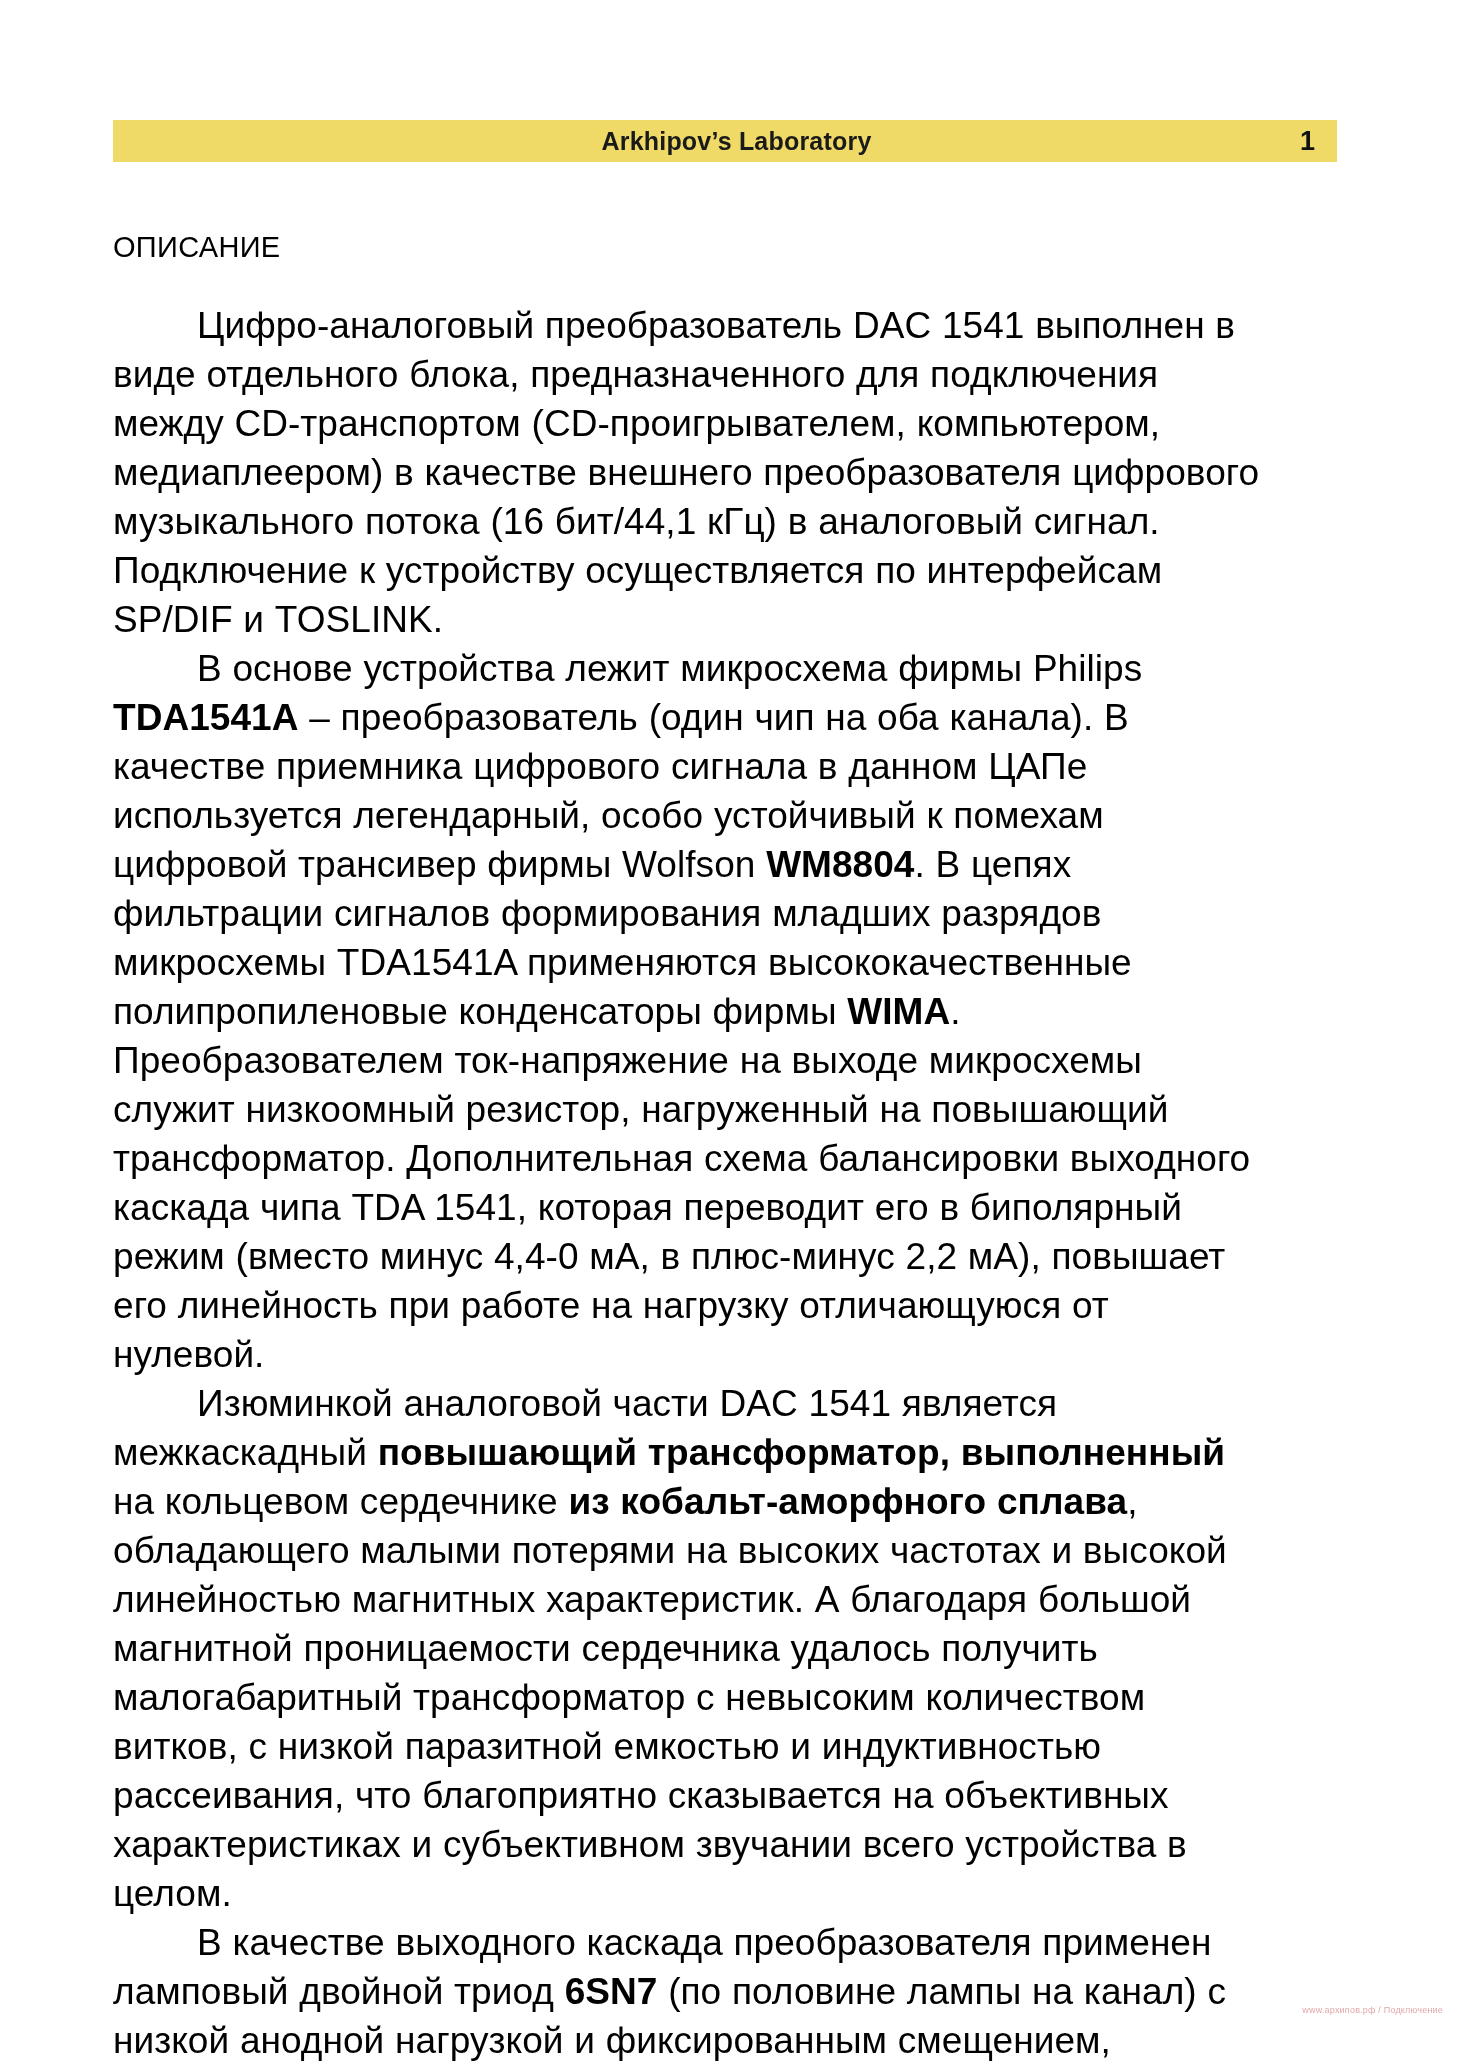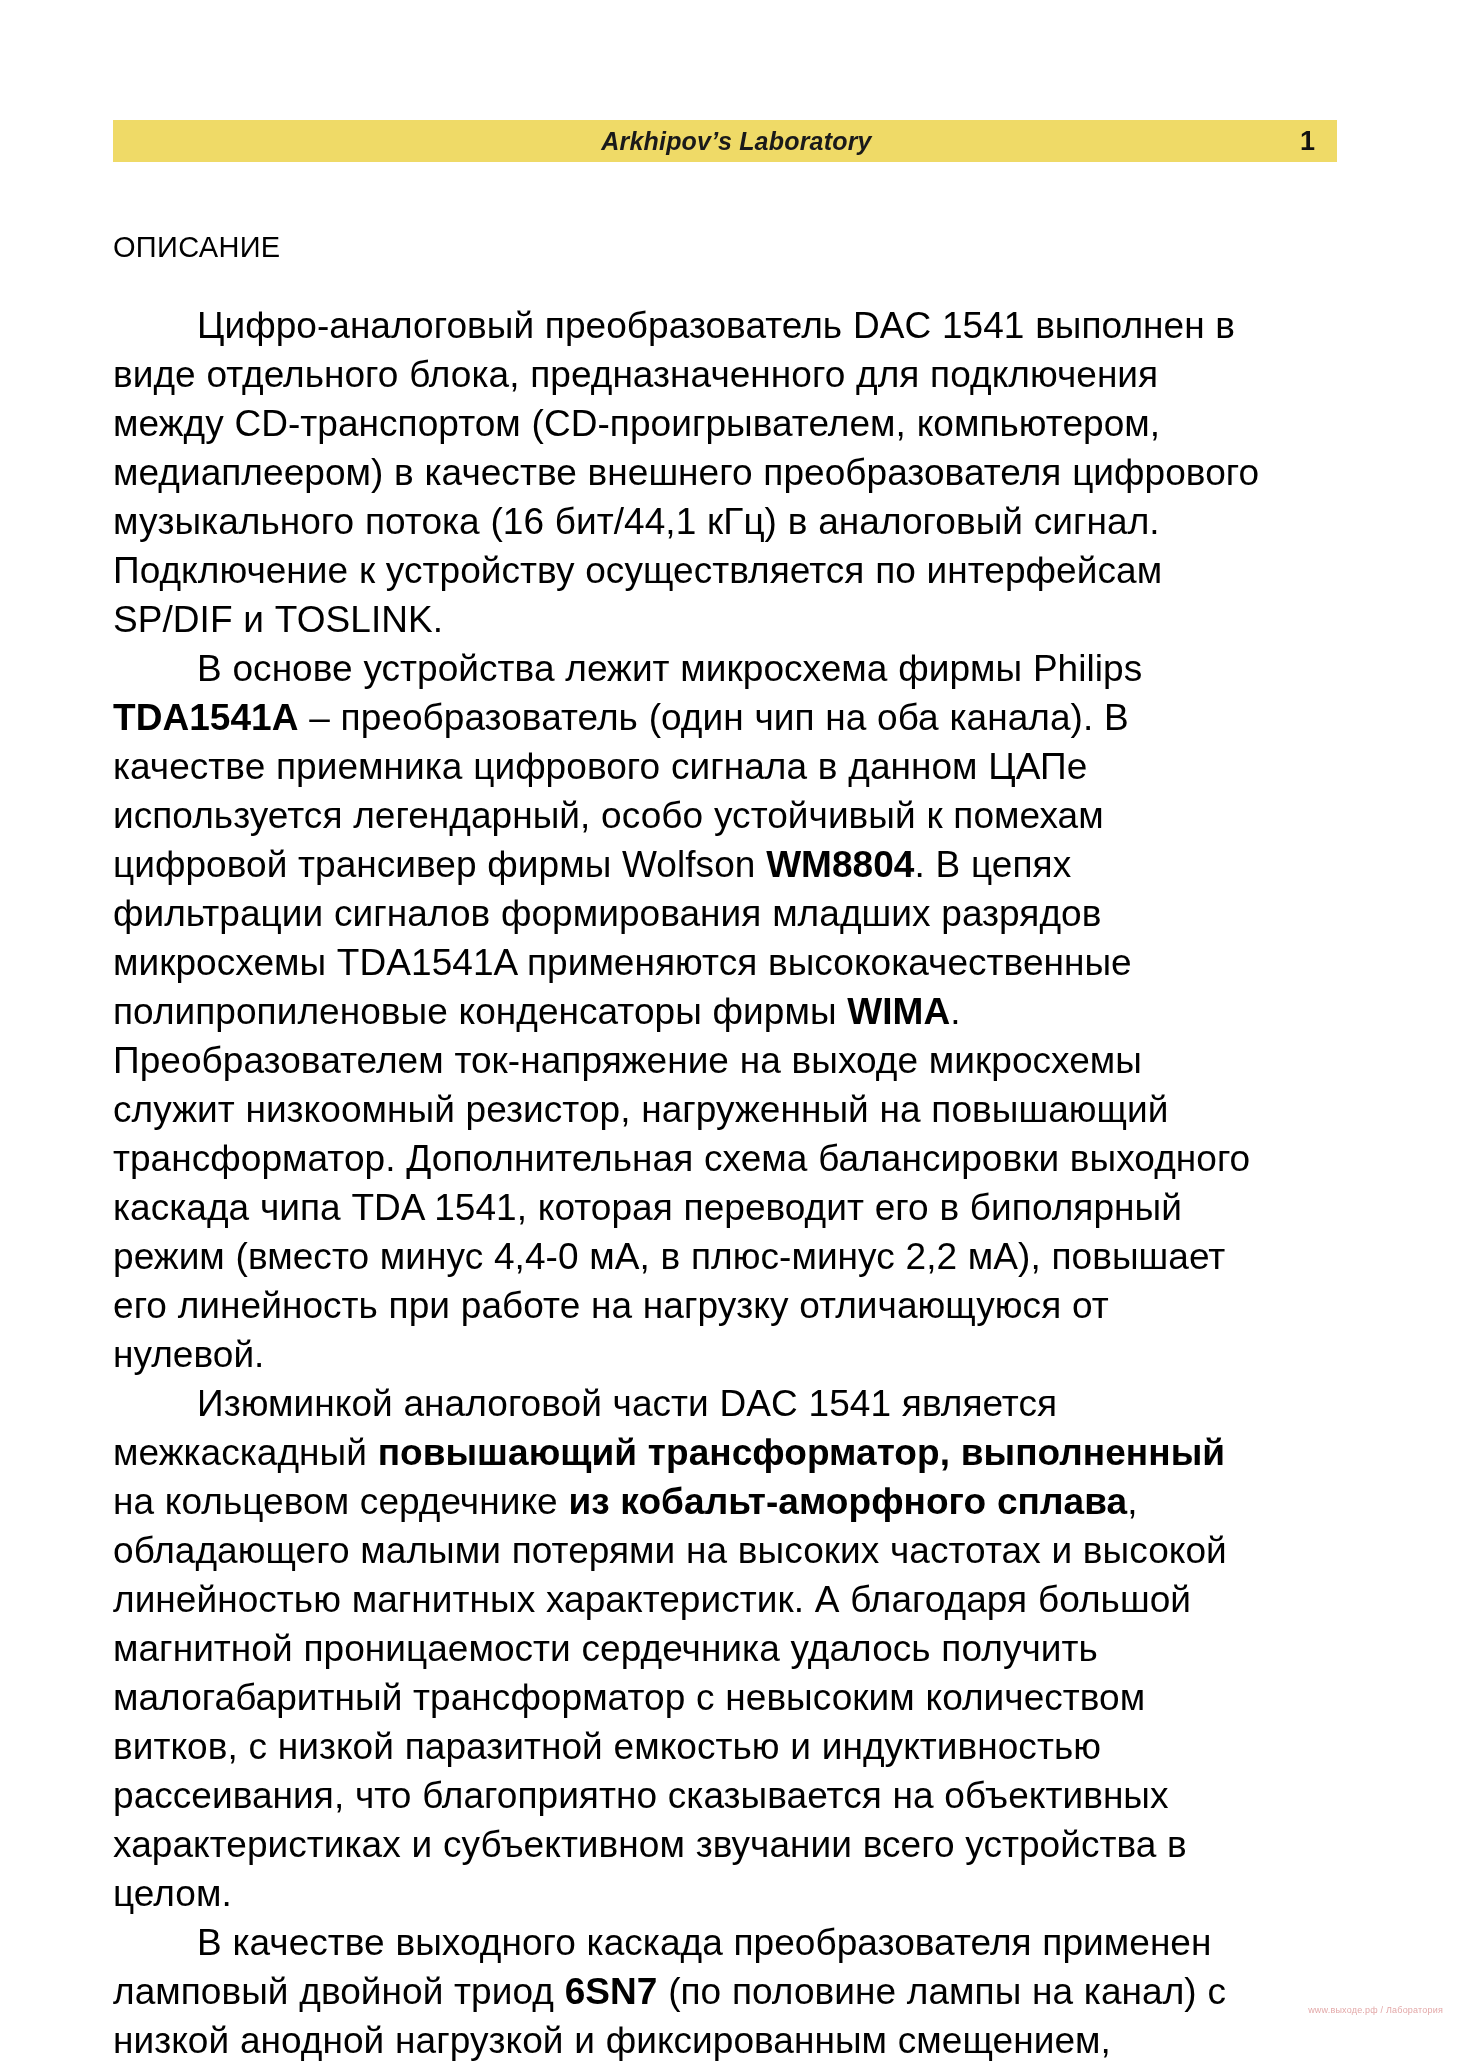--- a/index.html
+++ b/index.html
@@ -32,21 +32,20 @@
     width: 1224px;
     height: 42px;
     background: #efda67;
     display: flex;
     align-items: center;
   }
   .header-title {
     flex: 1 1 auto;
     text-align: center;
     font-weight: bold;
-    font-style: italic;
     font-size: 25px;
     letter-spacing: 0.2px;
     color: #1a1a1a;
     padding-left: 60px;
   }
   .header-pagenum {
     flex: 0 0 auto;
     font-weight: bold;
     font-size: 27px;
     color: #111111;
@@ -111,15 +110,15 @@
     <div class="section-heading">ОПИСАНИЕ</div>
 
     <div id="paragraph-list">
         <p class="para indent"><span>Цифро-аналоговый преобразователь DAC 1541 выполнен в виде отдельного блока, предназначенного для подключения между CD-транспортом (CD-проигрывателем, компьютером, медиаплеером) в качестве внешнего преобразователя цифрового музыкального потока (16 бит/44,1 кГц) в аналоговый сигнал. Подключение к устройству осуществляется по интерфейсам SP/DIF и TOSLINK.</span></p>
         <p class="para indent"><span>В основе устройства лежит микросхема фирмы Philips </span><b>TDA1541A</b><span> – преобразователь (один чип на оба канала). В качестве приемника цифрового сигнала в данном ЦАПе используется легендарный, особо устойчивый к помехам цифровой трансивер фирмы Wolfson </span><b>WM8804</b><span>. В цепях фильтрации сигналов формирования младших разрядов микросхемы TDA1541A применяются высококачественные полипропиленовые конденсаторы фирмы </span><b>WIMA</b><span>. Преобразователем ток-напряжение на выходе микросхемы служит низкоомный резистор, нагруженный на повышающий трансформатор. Дополнительная схема балансировки выходного каскада чипа TDA 1541, которая переводит его в биполярный режим (вместо минус 4,4-0 мА, в плюс-минус 2,2 мА), повышает его линейность при работе на нагрузку отличающуюся от нулевой.</span></p>
         <p class="para indent"><span>Изюминкой аналоговой части DAC 1541 является межкаскадный </span><b>повышающий трансформатор, выполненный</b><span> на кольцевом сердечнике </span><b>из кобальт-аморфного сплава</b><span>, обладающего малыми потерями на высоких частотах и высокой линейностью магнитных характеристик. А благодаря большой магнитной проницаемости сердечника удалось получить малогабаритный трансформатор с невысоким количеством витков, с низкой паразитной емкостью и индуктивностью рассеивания, что благоприятно сказывается на объективных характеристиках и субъективном звучании всего устройства в целом.</span></p>
         <p class="para indent"><span>В качестве выходного каскада преобразователя применен ламповый двойной триод </span><b>6SN7</b><span> (по половине лампы на канал) с низкой анодной нагрузкой и фиксированным смещением, подаваемым через вторичную обмотку межкаскадного трансформатора. Такое техническое решение позволило отказаться от RC-цепочки в катодной цепи лампы, отрицательно влияющей на качество звучания.</span></p>
       </div>
   </div>
 
-  <div class="watermark">www.выходе.рф / Лаборатория</div>
+  <div class="watermark">www.архипов.рф / Подключение</div>
 
 </div>
 
 </body></html>

